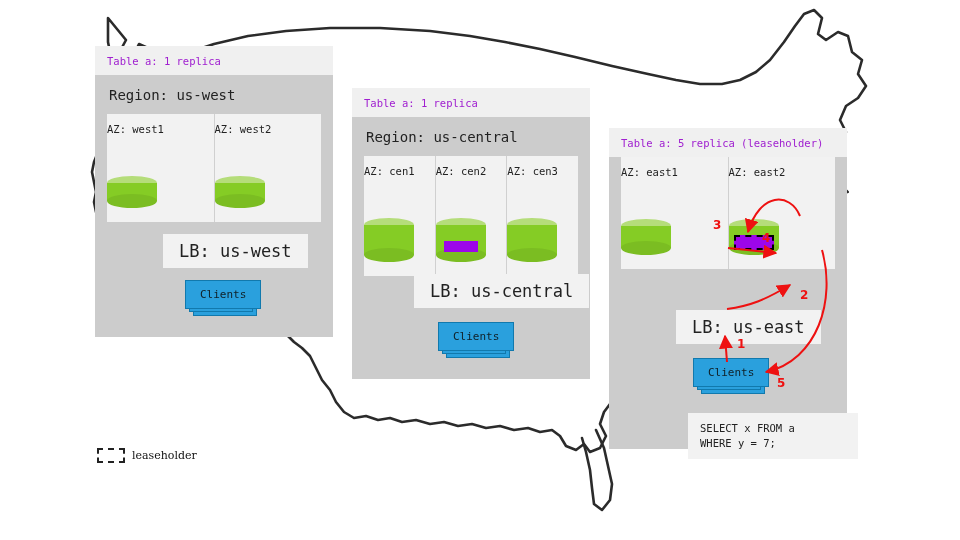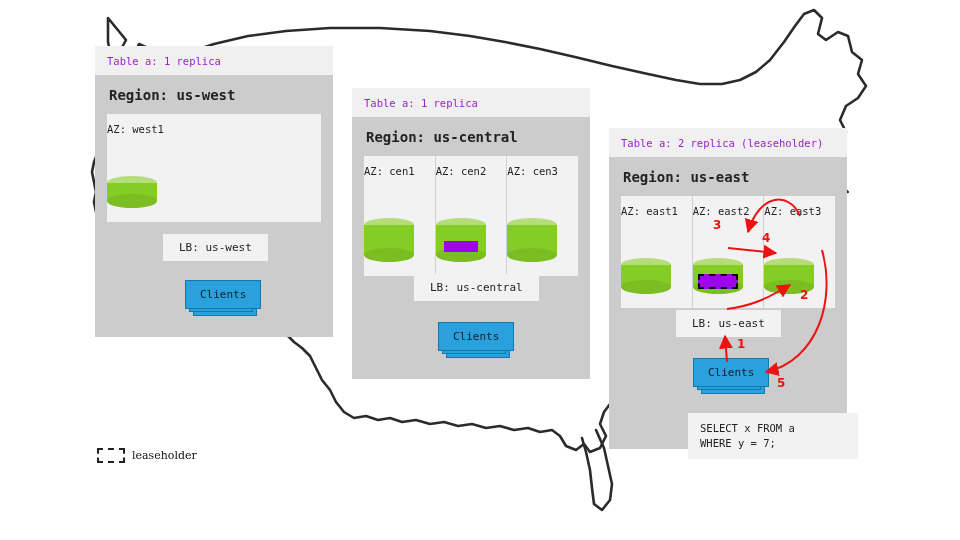--- a/index.html
+++ b/index.html
@@ -25,21 +25,20 @@
   }
   .region-body{
     background:#cccccc;
     padding:0 12px 12px 12px;
     position:relative;
   }
   .region-title{
     font-size:14px;color:#222;
     padding:12px 0 11px 2px;
     white-space:nowrap;
-    font-weight:bold;
   }
   .az-row{
     background:#f2f2f2;
     display:flex;
   }
   .az{
     flex:1;
     position:relative;
     padding:9px 0 14px 0;
     display:flex;flex-direction:column;gap:32px;
@@ -68,21 +67,21 @@
   }
   .replica.lease{
     border:2px dashed #000;
   }
 
   
   .lb{
     position:absolute;
     background:#f2f2f2;
     color:#222;
-    font-size:11px;
+    font-size:17px;
     text-align:center;
     padding:7px 16px;
     white-space:nowrap;
     z-index:6;
   }
 
   
   .clients{
     position:absolute;z-index:6;
   }
@@ -201,20 +200,28 @@
       <div class="region-title">Region: us-west</div>
       <div class="az-row" style="height:108px;">
         <div class="az">
           <div class="az-label">AZ: west1</div>
           <div class="cyl" style="width:50px;height:68px;">
             <div class="top" style="height:14px;"></div>
             <div class="body" style="top:7px;bottom:7px;"></div>
             <div class="bot" style="height:14px;"></div>
           </div>
         </div>
+        <div class="az">
+          <div class="az-label">AZ: west2</div>
+          <div class="cyl" style="width:50px;height:68px;">
+            <div class="top" style="height:14px;"></div>
+            <div class="body" style="top:7px;bottom:7px;"></div>
+            <div class="bot" style="height:14px;"></div>
+          </div>
+        </div>
       </div>
     </div>
     <div class="lb" style="left:68px;top:188px;">LB: us-west</div>
     <div class="clients" style="left:90px;top:234px;">
       <div class="sheet" style="left:8px;top:8px;width:62px;height:26px;"></div>
       <div class="sheet" style="left:4px;top:4px;width:62px;height:26px;"></div>
       <div class="front">Clients</div>
     </div>
   </div>
 
@@ -252,47 +259,38 @@
     </div>
     <div class="lb" style="left:62px;top:186px;">LB: us-central</div>
     <div class="clients" style="left:86px;top:234px;">
       <div class="sheet" style="left:8px;top:8px;width:62px;height:26px;"></div>
       <div class="sheet" style="left:4px;top:4px;width:62px;height:26px;"></div>
       <div class="front">Clients</div>
     </div>
   </div>
 
   <div class="region" style="left:609px;top:128px;width:238px;">
-    <div class="region-head">Table a: 2 replica (leaseholder)</div>
+    <div class="region-head">Table a: 5 replica (leaseholder)</div>
     <div class="region-body" style="height:280px;">
-      <div class="region-title">Region: us-east</div>
       <div class="az-row" style="height:112px;">
         <div class="az">
           <div class="az-label">AZ: east1</div>
           <div class="cyl" style="width:50px;height:68px;">
             <div class="top" style="height:14px;"></div>
             <div class="body" style="top:7px;bottom:7px;"></div>
             <div class="bot" style="height:14px;"></div>
           </div>
         </div>
         <div class="az">
           <div class="az-label">AZ: east2</div>
           <div class="cyl" style="width:50px;height:68px;">
             <div class="top" style="height:14px;"></div>
             <div class="body" style="top:7px;bottom:7px;"></div>
             <div class="bot" style="height:14px;"></div>
             <div class="replica lease" style="left:5px;top:16px;width:36px;height:11px;"></div>
-          </div>
-        </div>
-        <div class="az">
-          <div class="az-label">AZ: east3</div>
-          <div class="cyl" style="width:50px;height:68px;">
-            <div class="top" style="height:14px;"></div>
-            <div class="body" style="top:7px;bottom:7px;"></div>
-            <div class="bot" style="height:14px;"></div>
           </div>
         </div>
       </div>
     </div>
     <div class="lb" style="left:67px;top:182px;">LB: us-east</div>
     <div class="clients" style="left:84px;top:230px;">
       <div class="sheet" style="left:8px;top:8px;width:62px;height:26px;"></div>
       <div class="sheet" style="left:4px;top:4px;width:62px;height:26px;"></div>
       <div class="front">Clients</div>
     </div>

